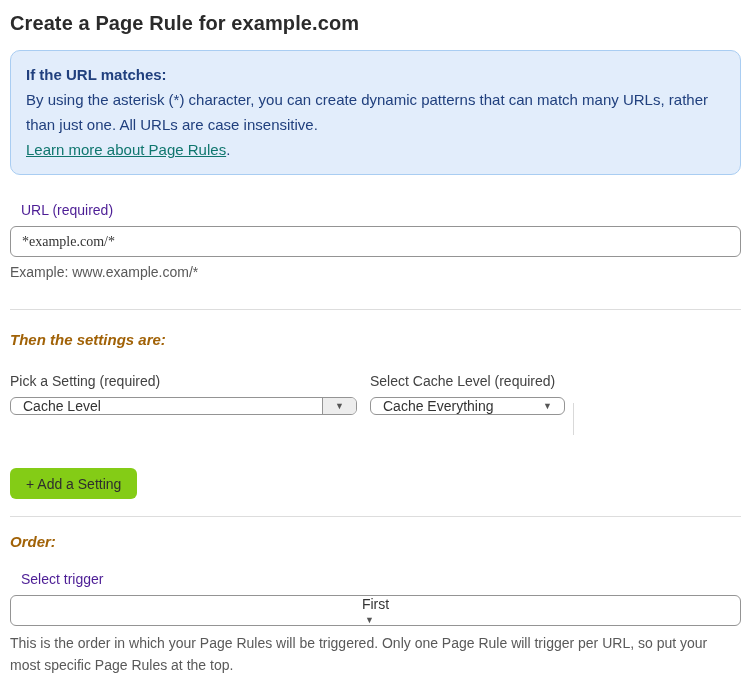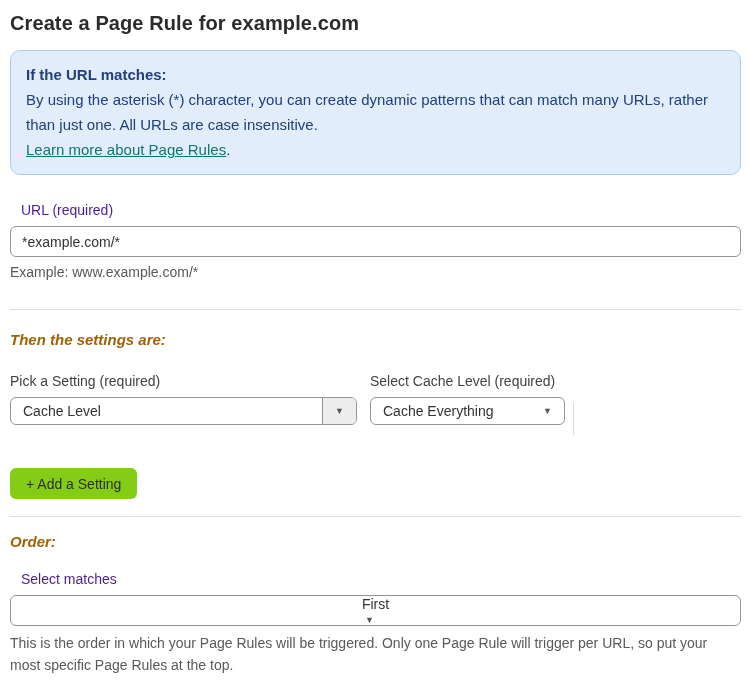--- a/index.html
+++ b/index.html
@@ -29,42 +29,42 @@
 
   .field-label { margin-top: 27px; font-size: 14px; color: #4c1d95; margin-left: 11px; }
 
   input.text-input {
     margin-top: 8px;
     width: 731px; height: 31px;
     border: 1px solid #949494;
     border-radius: 6px;
     padding: 10px 11px;
     font-size: 14px;
-    font-family: Liberation Sans, sans-serif;
+    font-family: Liberation Serif, serif;
     color: #333333;
     background: #ffffff;
   }
   .hint { margin-top: 7px; font-size: 14px; color: #595959; }
 
   hr.divider { border: none; border-top: 1px solid #dddddd; }
   hr.d1 { margin-top: 29px; }
   hr.d2 { margin-top: 17px; }
 
   h2.section-heading { font-size: 15px; font-weight: 700; color: #a16207; font-style: italic; }
   .settings-heading { margin-top: 21px; }
   .order-heading { margin-top: 16px; }
 
   .settings-row { display: flex; margin-top: 25px; align-items: flex-start; }
   .col-setting { width: 347px; margin-right: 13px; }
   .col-cache { width: 195px; }
   .col-label { font-size: 14px; color: #424242; }
 
   .select {
     margin-top: 8px;
-    height: 28px;
+    height: 18px;
     border: 1px solid #949494;
     border-radius: 6px;
     background: #ffffff;
     display: flex;
     align-items: center;
     font-size: 14px;
     color: #333333;
     cursor: pointer;
     overflow: hidden;
   }
@@ -134,21 +134,21 @@
     </div>
     <div class="row-divider"></div>
   </div>
 
   <button class="add-btn">+ Add a Setting</button>
 
   <hr class="divider d2">
 
   <h2 class="section-heading order-heading">Order:</h2>
 
-  <div class="field-label" style="margin-top:21px;">Select matches</div>
+  <div class="field-label" style="margin-top:21px;">Select trigger</div>
   <div class="select order-select">
     <span class="select-value">First</span>
     <span class="caret inline-caret">▼</span>
   </div>
   <div class="order-hint">This is the order in which your Page Rules will be triggered. Only one Page Rule will trigger per URL, so put your most specific Page Rules at the top.</div>
 
   
 
   
 

